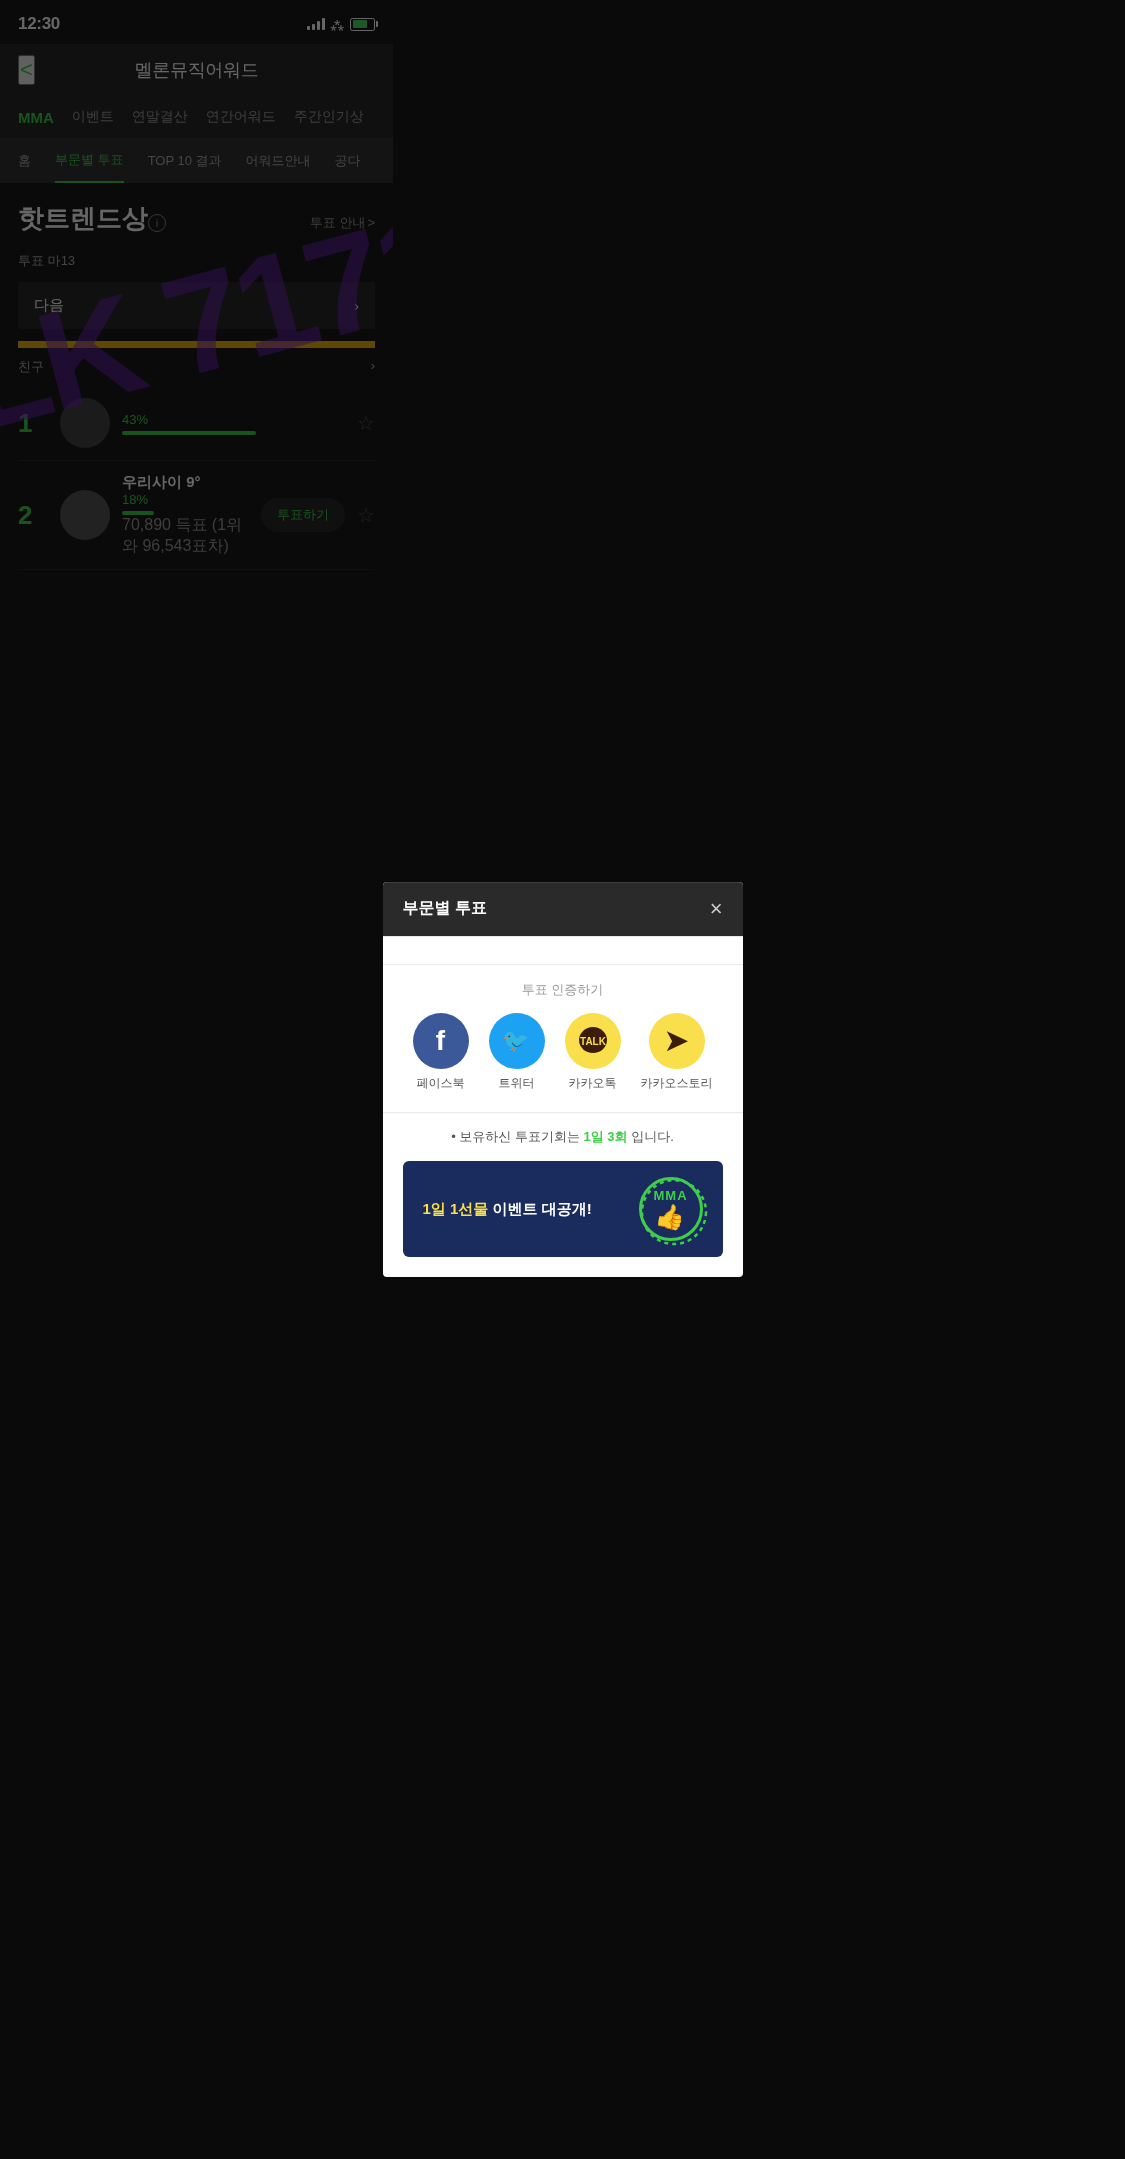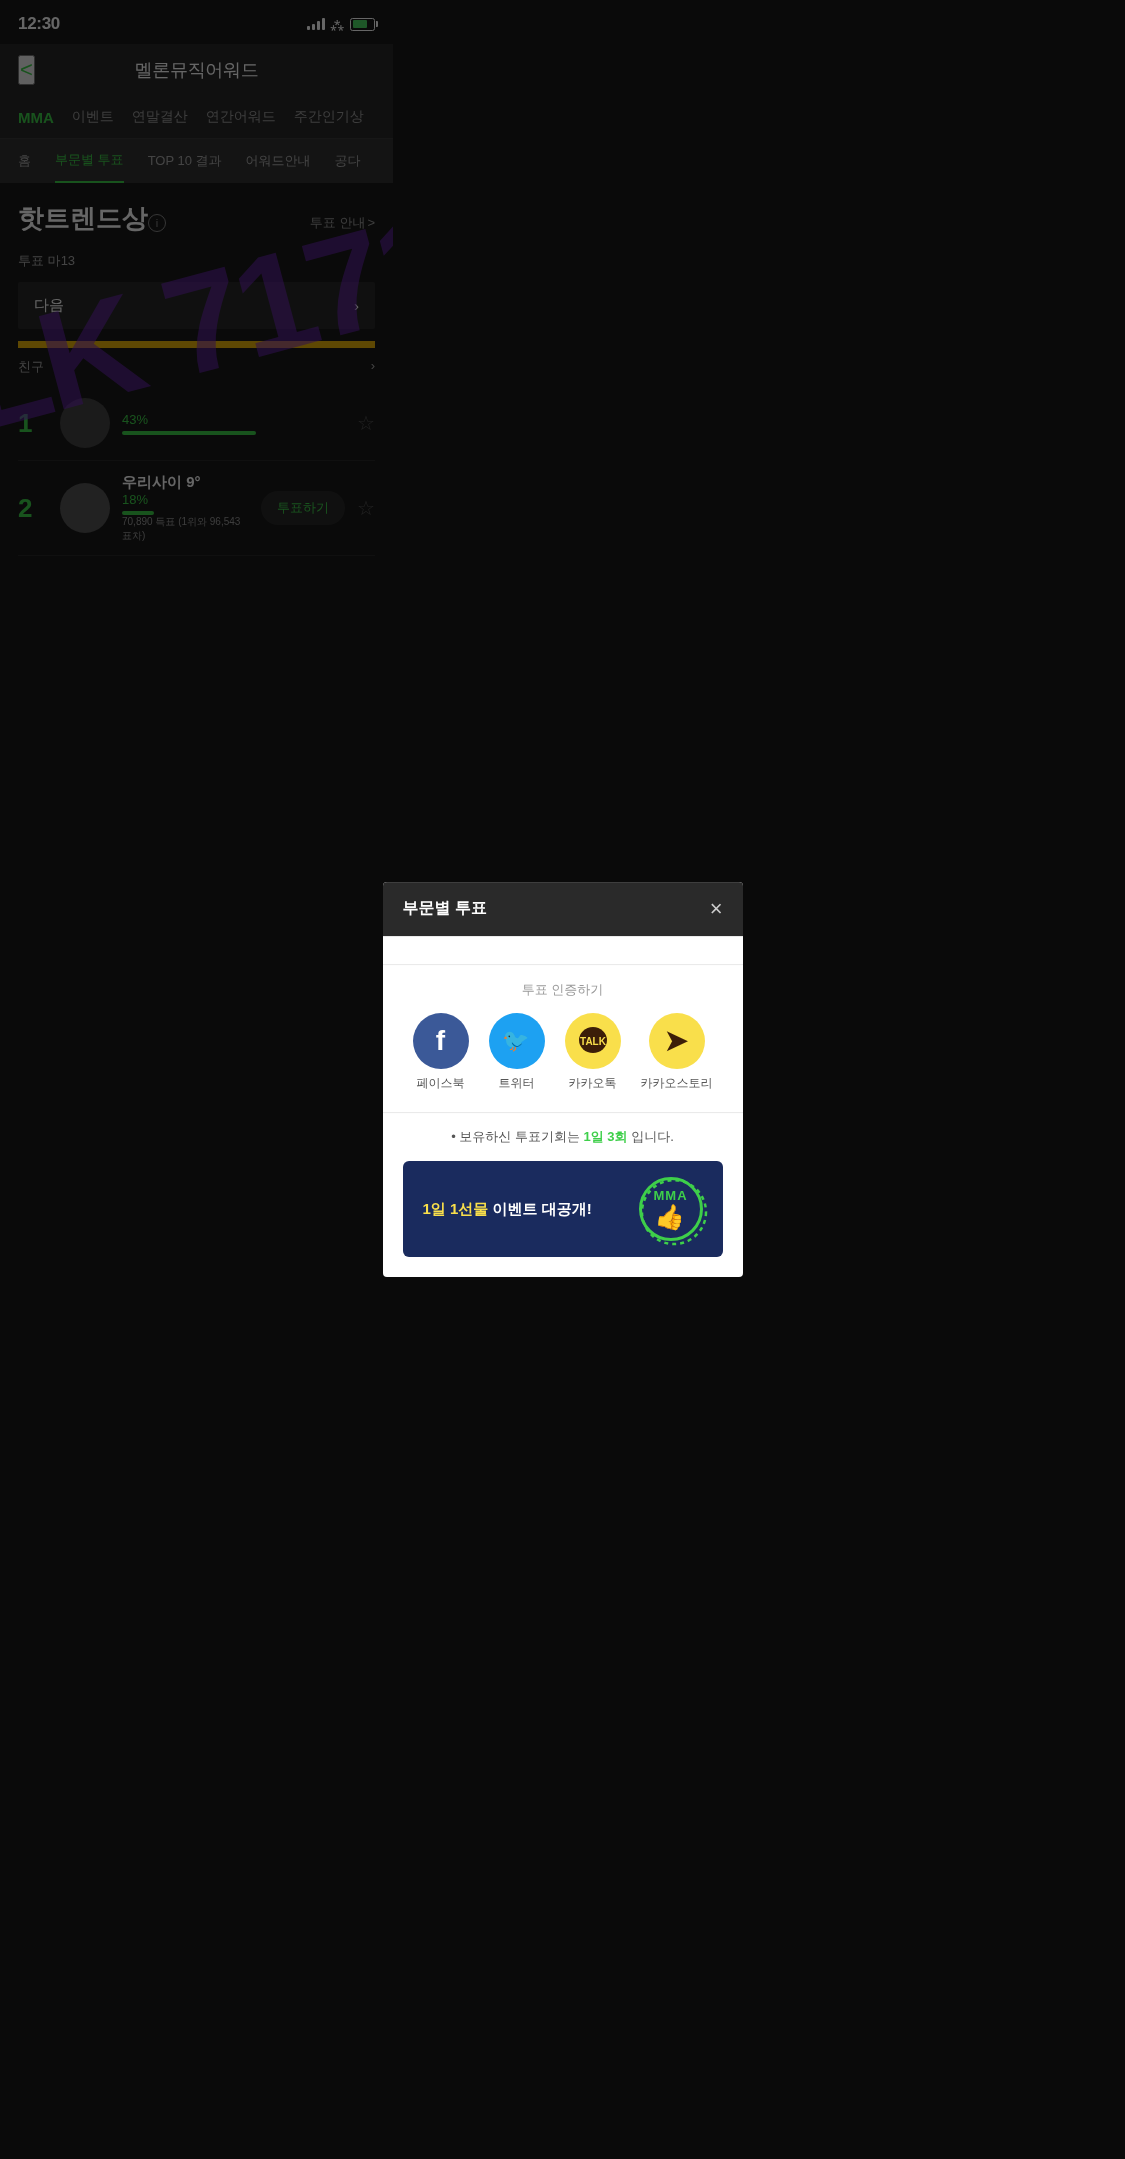--- a/index.html
+++ b/index.html
@@ -260,21 +260,21 @@
       color: #fff;
       font-size: 15px;
       font-weight: 600;
     }
     .rank-percent {
       color: #3ecf4a;
       font-size: 13px;
     }
     .rank-score {
       color: #999;
-      font-size: 10px;
+      font-size: 16px;
     }
     .vote-btn {
       background: #2a2a2a;
       color: #3ecf4a;
       border: none;
       border-radius: 20px;
       padding: 8px 16px;
       font-size: 13px;
       cursor: pointer;
     }

